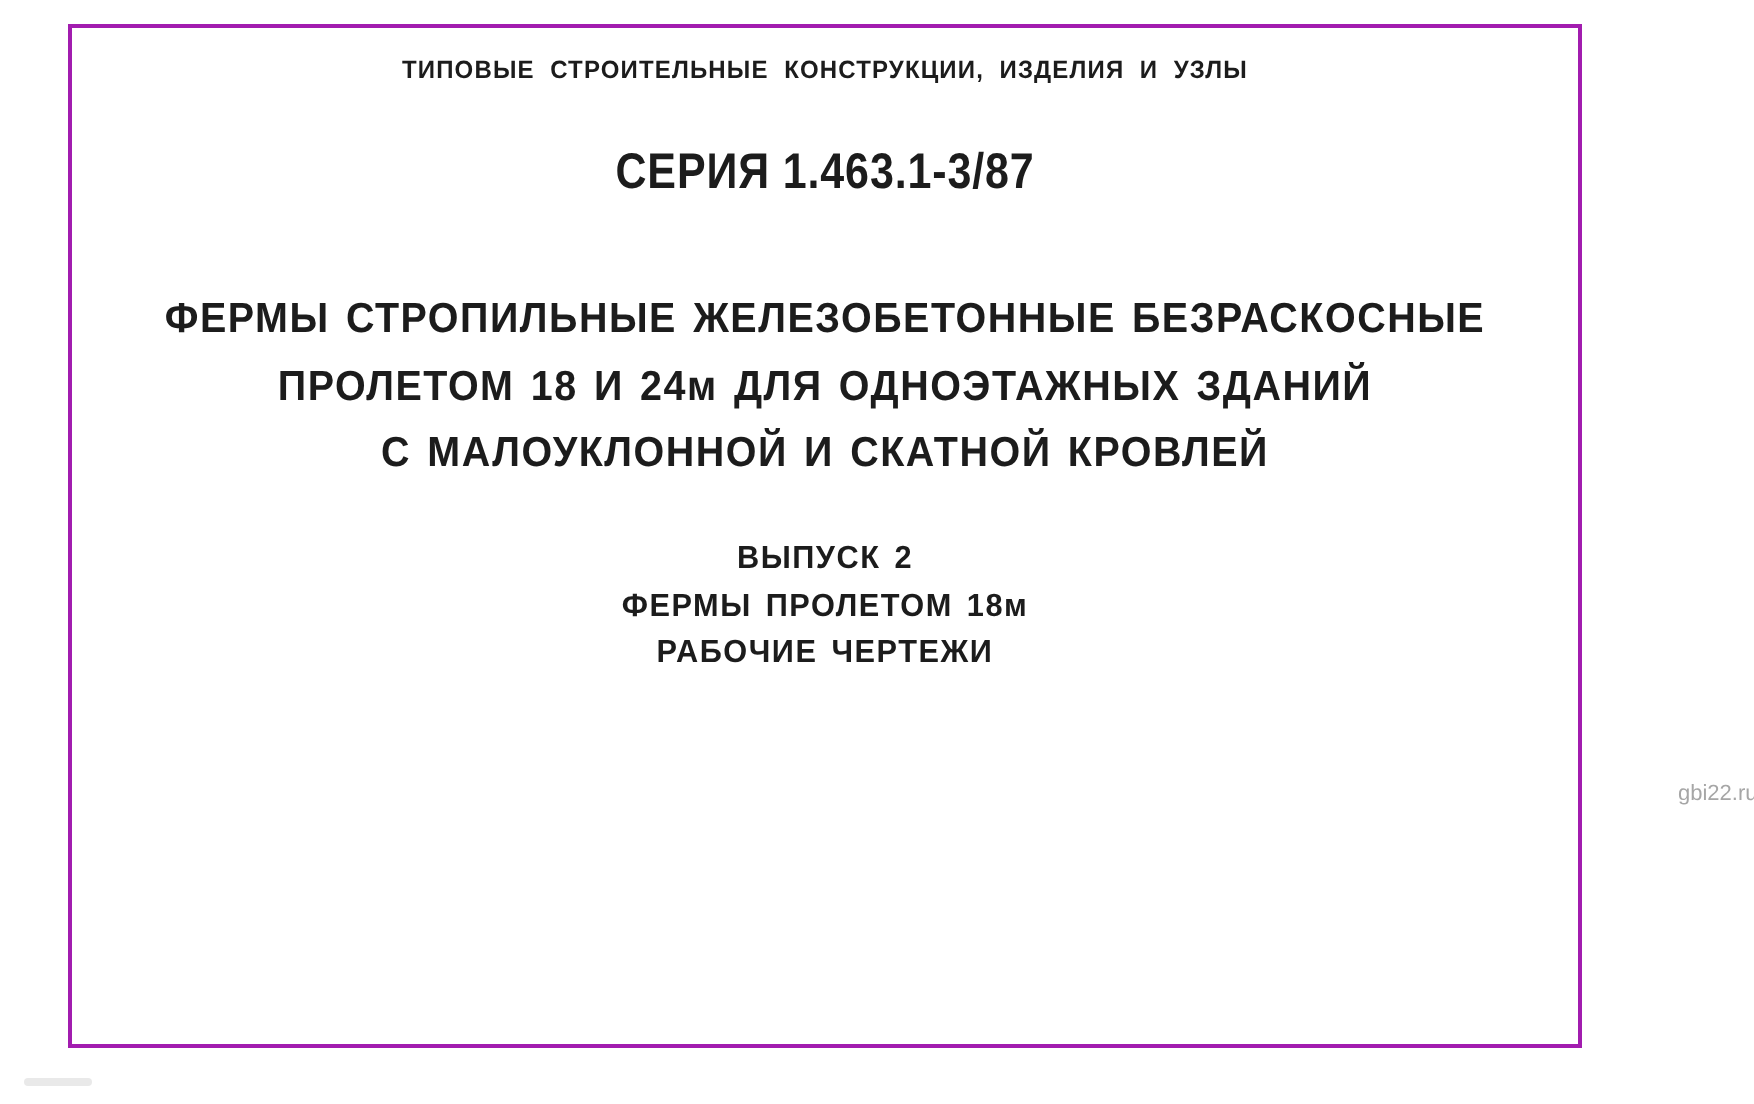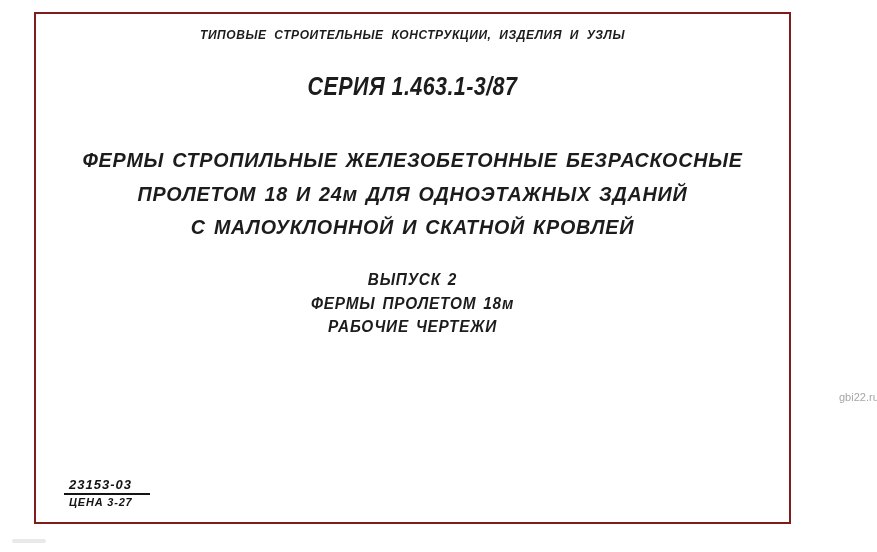--- a/index.html
+++ b/index.html
@@ -20,22 +20,21 @@
     color: #1c1c1c;
   }
 
   
   .frame {
     position: absolute;
     left: 34px;
     top: 12px;
     width: 757px;
     height: 512px;
-    border: 2px solid #7f1d1d;
-    font-style: italic;
+    border: 2px solid #a21caf;
   }
 
   .centered-line {
     position: absolute;
     left: 0;
     width: 100%;
     text-align: center;
     white-space: nowrap;
     color: #1c1c1c;
   }
@@ -149,24 +148,20 @@
       <div class="t-line">ПРОЛЕТОМ 18 И 24м ДЛЯ ОДНОЭТАЖНЫХ ЗДАНИЙ</div>
       <div class="t-line">С МАЛОУКЛОННОЙ И СКАТНОЙ КРОВЛЕЙ</div>
     </div>
 
     <div class="doc-issue">
       <div class="i-line">ВЫПУСК 2</div>
       <div class="i-line">ФЕРМЫ ПРОЛЕТОМ 18м</div>
       <div class="i-line">РАБОЧИЕ ЧЕРТЕЖИ</div>
     </div>
 
-    <div class="stamp">
-      <div class="stamp-code">23153-03</div>
-      <div class="stamp-price">ЦЕНА 3-27</div>
-    </div>
 
   </div>
 
   <div class="watermark">gbi22.ru</div>
 
   <div class="scan-smudge"></div>
 
 </div>
 
 </body></html>

